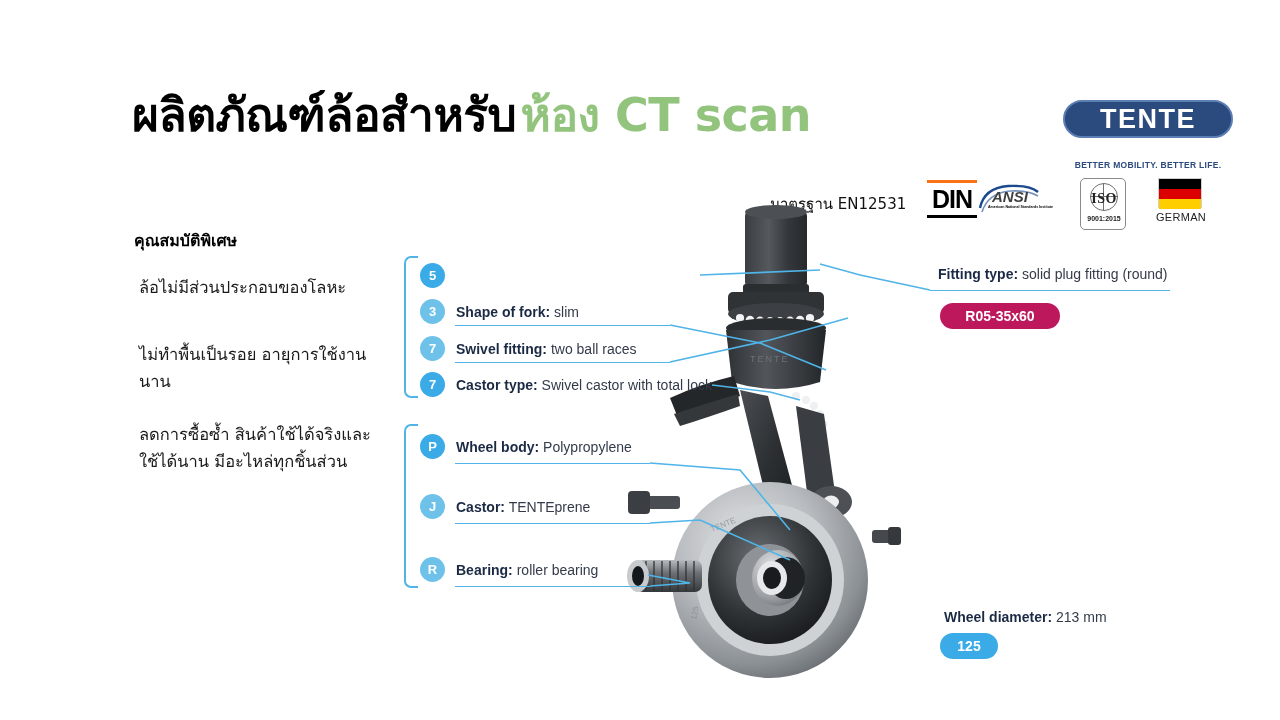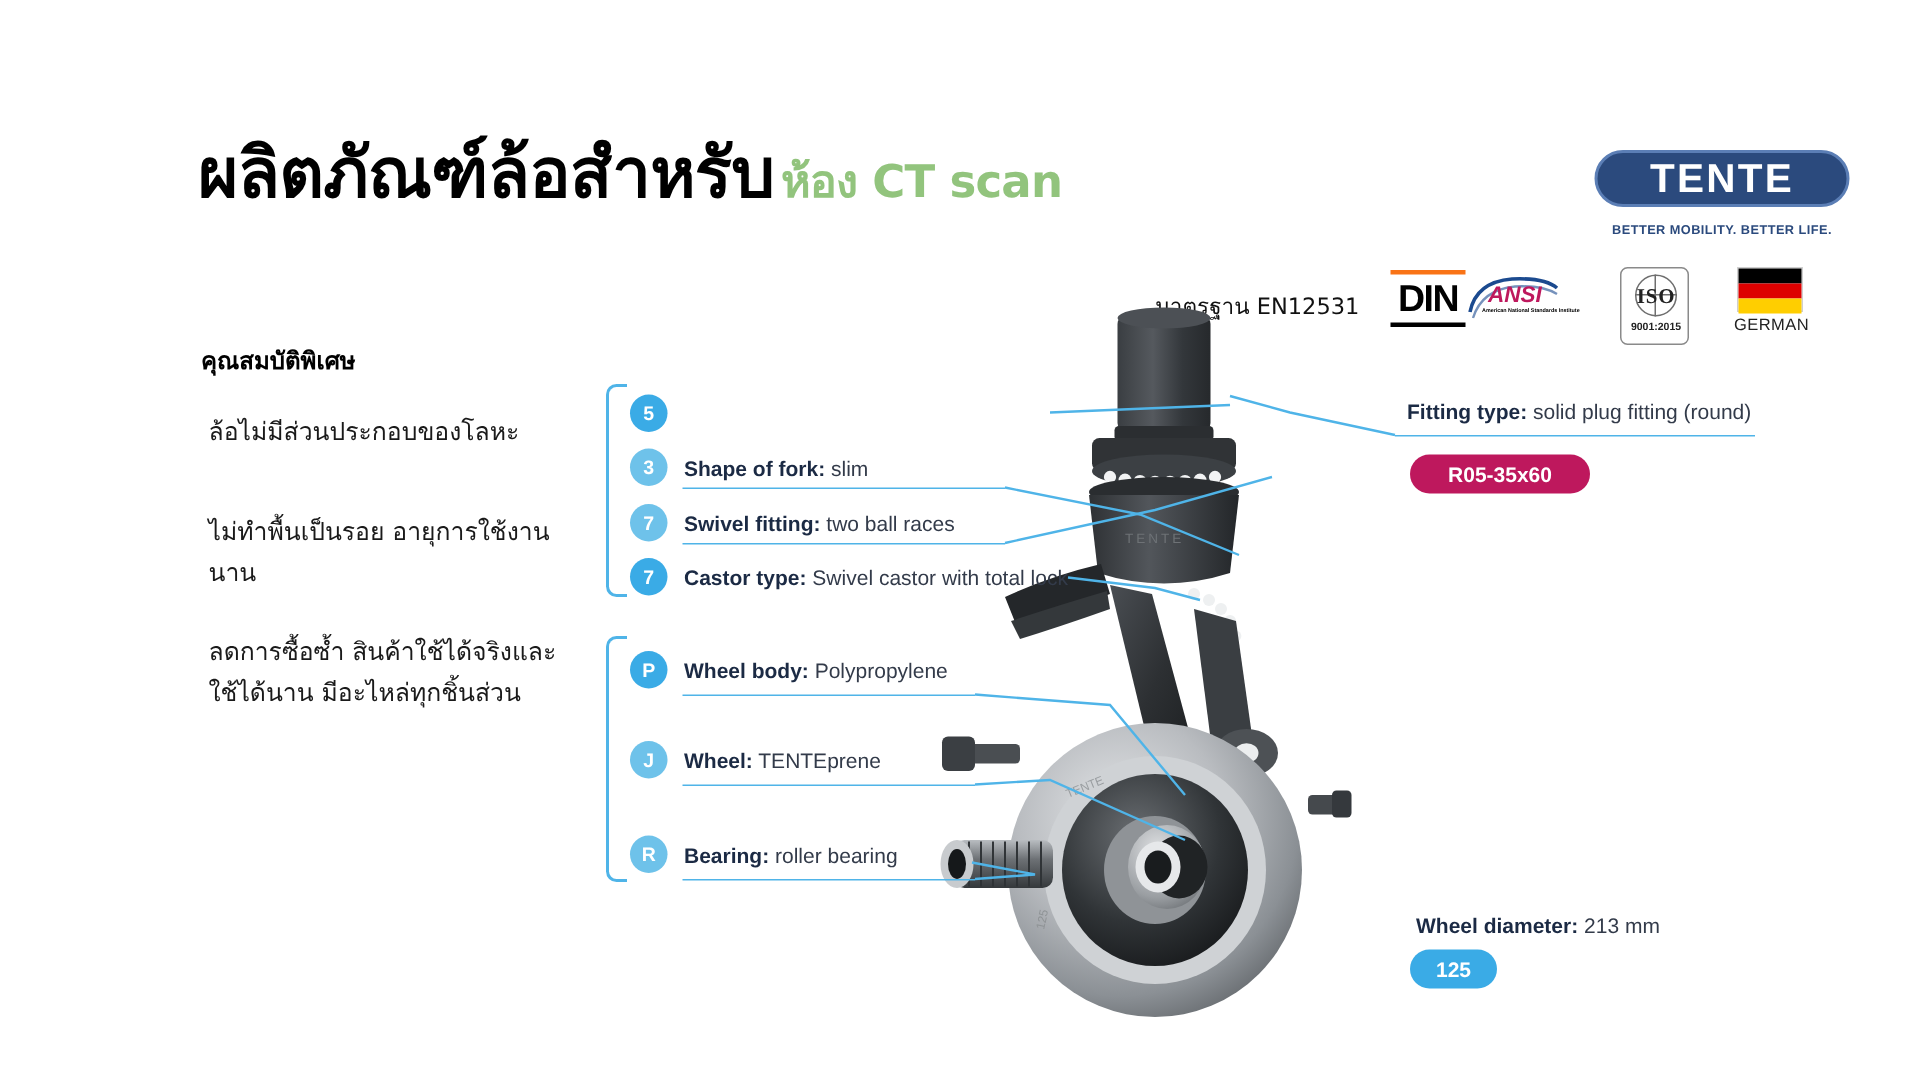--- a/index.html
+++ b/index.html
@@ -9,43 +9,43 @@
     font-family: "Liberation Sans", "DejaVu Sans", sans-serif;
     overflow: hidden;
   }
   #slide { position: relative; width: 1280px; height: 720px; background:#fff; }
 
   
   #title-block { position:absolute; left:132px; top:84px; width:830px; height:62px;
                  white-space:nowrap; }
   .title-th { font-size:46px; font-weight:bold; color:#000000; letter-spacing:-0.5px;
               font-family:"DejaVu Sans","Liberation Sans",sans-serif; line-height:62px;text-align:center; }
-  .title-accent { font-size:30px; font-weight:bold; color:#92c47d; letter-spacing:-0.5px;
+  .title-accent { font-size:46px; font-weight:bold; color:#92c47d; letter-spacing:-0.5px;
               font-family:"DejaVu Sans","Liberation Sans",sans-serif; line-height:62px; }
 
   
   #tente-logo { position:absolute; left:1063px; top:100px; width:170px; height:38px;
                 border-radius:19px; background:#2b4a7d; border:2px solid #5b7eb5;
                 display:flex; align-items:center; justify-content:center; }
   #tente-logo .tente-word { color:#ffffff; font-size:27px; font-weight:bold;
                 letter-spacing:1.5px; font-family:"Liberation Sans",sans-serif; }
-  #tente-tagline { position:absolute; left:1063px; top:148px; width:170px; text-align:center;
+  #tente-tagline { position:absolute; left:1063px; top:160px; width:170px; text-align:center;
                 color:#2b4a7d; font-size:8.5px; font-weight:bold; letter-spacing:0.3px; }
 
   
   #std-text { position:absolute; left:770px; top:192px; font-size:15px; color:#111;
               font-family:"DejaVu Sans","Liberation Sans",sans-serif; white-space:nowrap; }
   #din-badge { position:absolute; left:927px; top:180px; width:50px; height:38px;
                border-top:3px solid #f97316; border-bottom:3px solid #000;
                display:flex; align-items:center; justify-content:center; }
   #din-badge span { font-size:25px; font-weight:bold; color:#000;
                font-family:"Liberation Sans",sans-serif; letter-spacing:-1px; }
   #ansi-badge { position:absolute; left:978px; top:182px; width:62px; height:34px; }
   #ansi-badge .ansi-word { position:absolute; left:14px; top:6px; font-size:15px;
-               font-weight:bold; font-style:italic; color:#be185d;
+               font-weight:bold; font-style:italic; color:#404040;
                font-family:"Liberation Sans",sans-serif; }
   #ansi-badge .ansi-sub { position:absolute; left:10px; top:23px; font-size:3.6px;
                font-weight:bold; color:#000; white-space:nowrap; }
 
   #iso-badge { position:absolute; left:1080px; top:178px; width:46px; height:52px;
                border:1px solid #8a8a8a; border-radius:5px; background:#fff; }
   #iso-badge .iso-globe { position:absolute; left:9px; top:4px; width:28px; height:28px;
                border:1.5px solid #6e6e6e; border-radius:50%; }
   #iso-badge .iso-globe:before { content:""; position:absolute; left:12px; top:-1px;
                width:2px; height:28px; border-left:1.2px solid #6e6e6e; }
@@ -367,21 +367,21 @@
     <div class="txt"><b>Castor type:</b><span> Swivel castor with total lock</span></div>
   </div>
 
   <div class="callout" id="callout-4">
     <div class="badge">P</div>
     <div class="txt"><b>Wheel body:</b><span> Polypropylene</span></div>
   </div>
 
   <div class="callout" id="callout-5">
     <div class="badge pale">J</div>
-    <div class="txt"><b>Wheel:</b><span> TENTEprene</span></div>
+    <div class="txt"><b>Castor:</b><span> TENTEprene</span></div>
   </div>
 
   <div class="callout" id="callout-6">
     <div class="badge pale">R</div>
     <div class="txt"><b>Bearing:</b><span> roller bearing</span></div>
   </div>
 
   <div id="fit-label"><b>Fitting type:</b><span> solid plug fitting (round)</span></div>
   <div id="fit-pill">R05-35x60</div>
 

